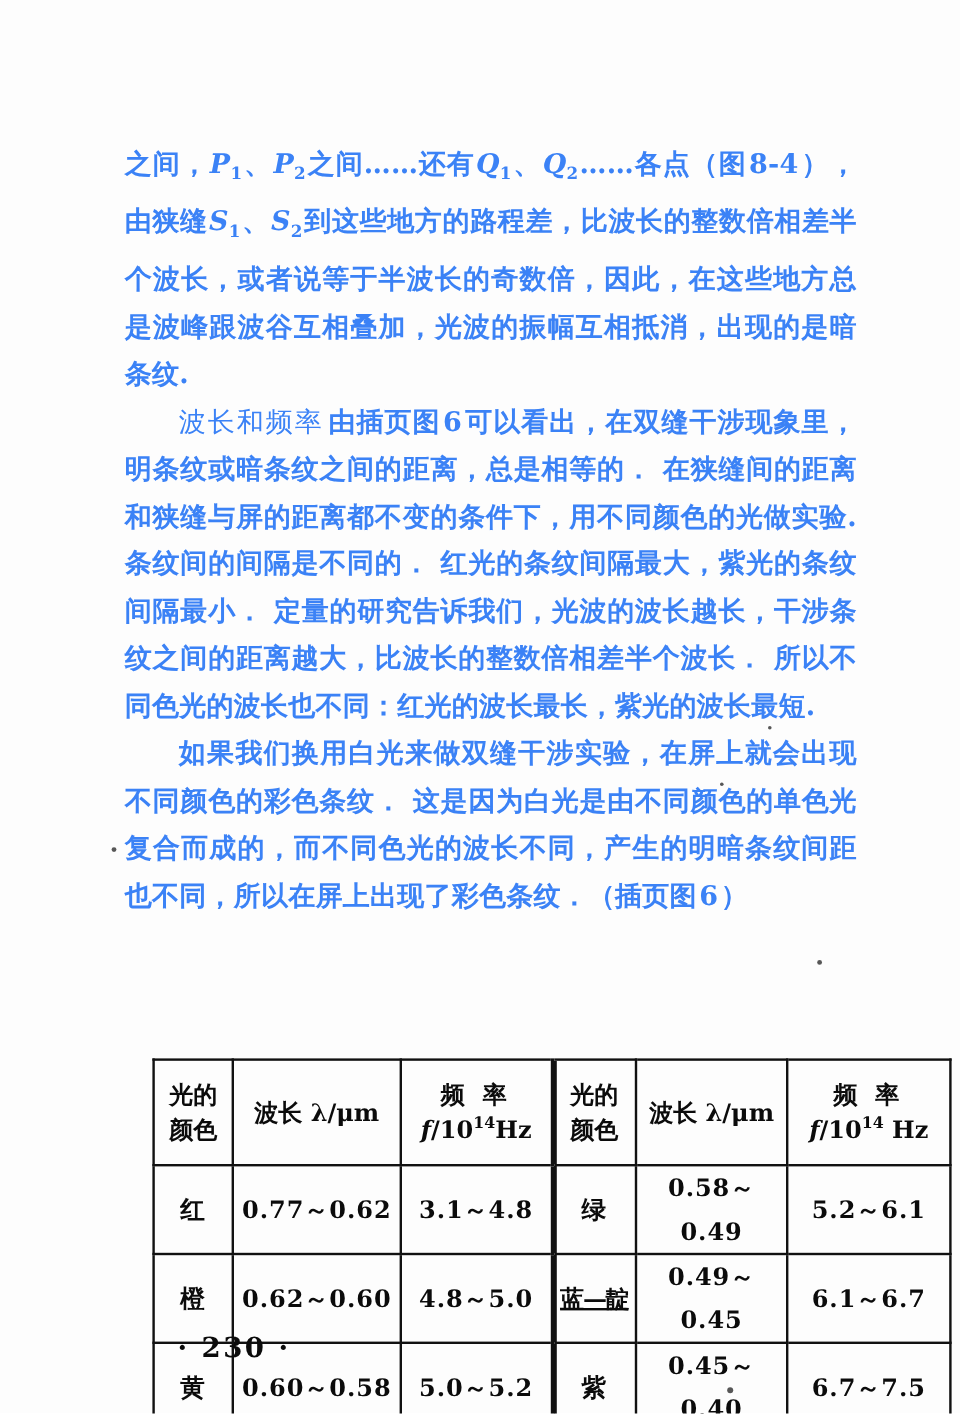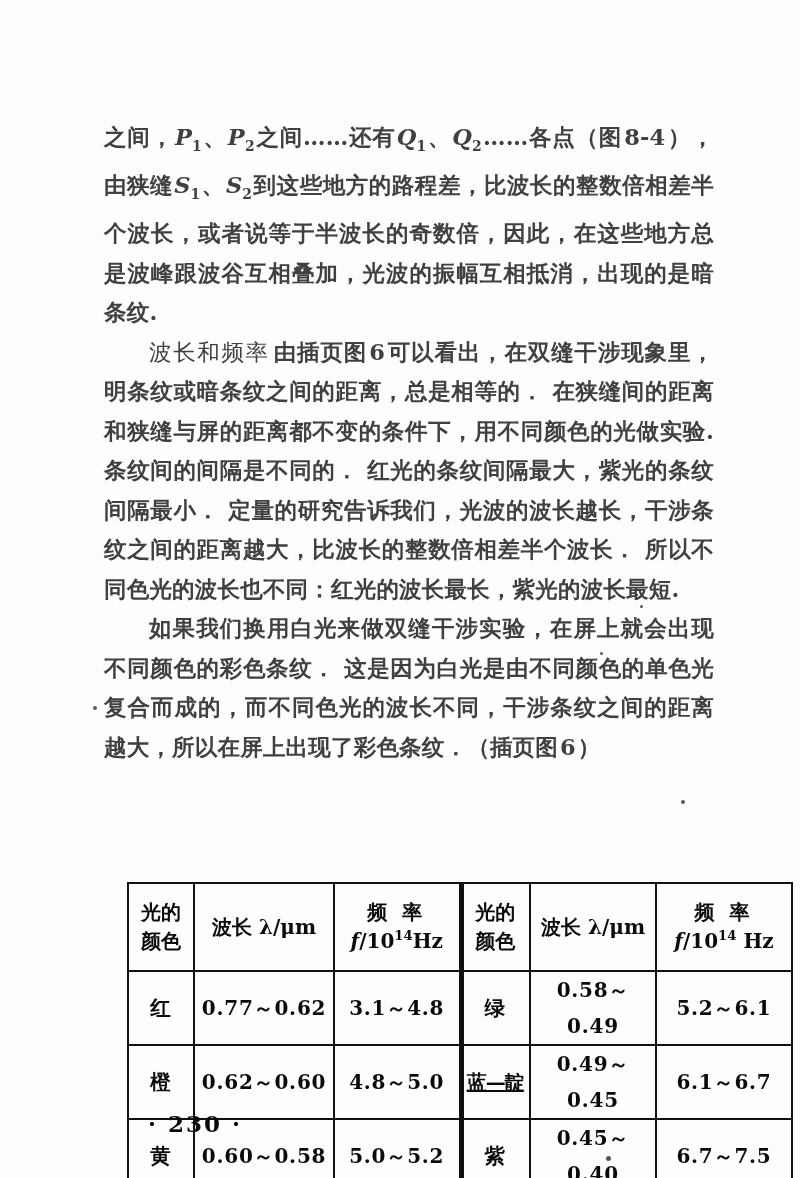--- a/index.html
+++ b/index.html
@@ -33,21 +33,21 @@
   }
 
   
   .para {
     font-size: 22.5px;
     line-height: 39.5px;
     letter-spacing: 0.2px;
     text-align: justify;
     text-justify: inter-character;
     margin: 0;
-    color: #404040;
+    color: #3b82f6;
     font-weight: 600;
     -webkit-font-smoothing: none;
   }
   .para.indent { text-indent: 45px; }
   .para + .para { margin-top: 0px; }
 
   
   .runin {
     font-weight: 400;
     letter-spacing: 1px;
@@ -170,21 +170,21 @@
 
     <p class="para">
       <span>之间，</span><span class="mvar"><span>P</span><sub>1</sub></span><span>、</span><span class="mvar"><span>P</span><sub>2</sub></span><span>之间……还有</span><span class="mvar"><span>Q</span><sub>1</sub></span><span>、</span><span class="mvar"><span>Q</span><sub>2</sub></span><span>……各点（图</span><span class="latin">8-4</span><span>），由狭缝</span><span class="mvar"><span>S</span><sub>1</sub></span><span>、</span><span class="mvar"><span>S</span><sub>2</sub></span><span>到这些地方的路程差，比波长的整数倍相差半个波长，或者说等于半波长的奇数倍，因此，在这些地方总是波峰跟波谷互相叠加，光波的振幅互相抵消，出现的是暗条纹.</span>
     </p>
 
     <p class="para indent">
       <span class="runin">波长和频率</span><span>由插页图</span><span class="latin">6</span><span>可以看出，在双缝干涉现象里，明条纹或暗条纹之间的距离，总是相等的． 在狭缝间的距离和狭缝与屏的距离都不变的条件下，用不同颜色的光做实验. 条纹间的间隔是不同的． 红光的条纹间隔最大，紫光的条纹间隔最小． 定量的研究告诉我们，光波的波长越长，干涉条纹之间的距离越大，比波长的整数倍相差半个波长． 所以不同色光的波长也不同：红光的波长最长，紫光的波长最短.</span>
     </p>
 
     <p class="para indent">
-      <span>如果我们换用白光来做双缝干涉实验，在屏上就会出现不同颜色的彩色条纹． 这是因为白光是由不同颜色的单色光复合而成的，而不同色光的波长不同，干涉条纹之间的距离越大，所以在屏上出现了彩色条纹．（插页图</span><span class="latin">6</span><span>）</span>
+      <span>如果我们换用白光来做双缝干涉实验，在屏上就会出现不同颜色的彩色条纹． 这是因为白光是由不同颜色的单色光复合而成的，而不同色光的波长不同，产生的明暗条纹间距也不同，所以在屏上出现了彩色条纹．（插页图</span><span class="latin">6</span><span>）</span>
     </p>
 
 
   </div>
 
   <div id="table-wrap">
     <table class="spec">
       <colgroup>
         <col class="c-color">
           <col class="c-lam">

